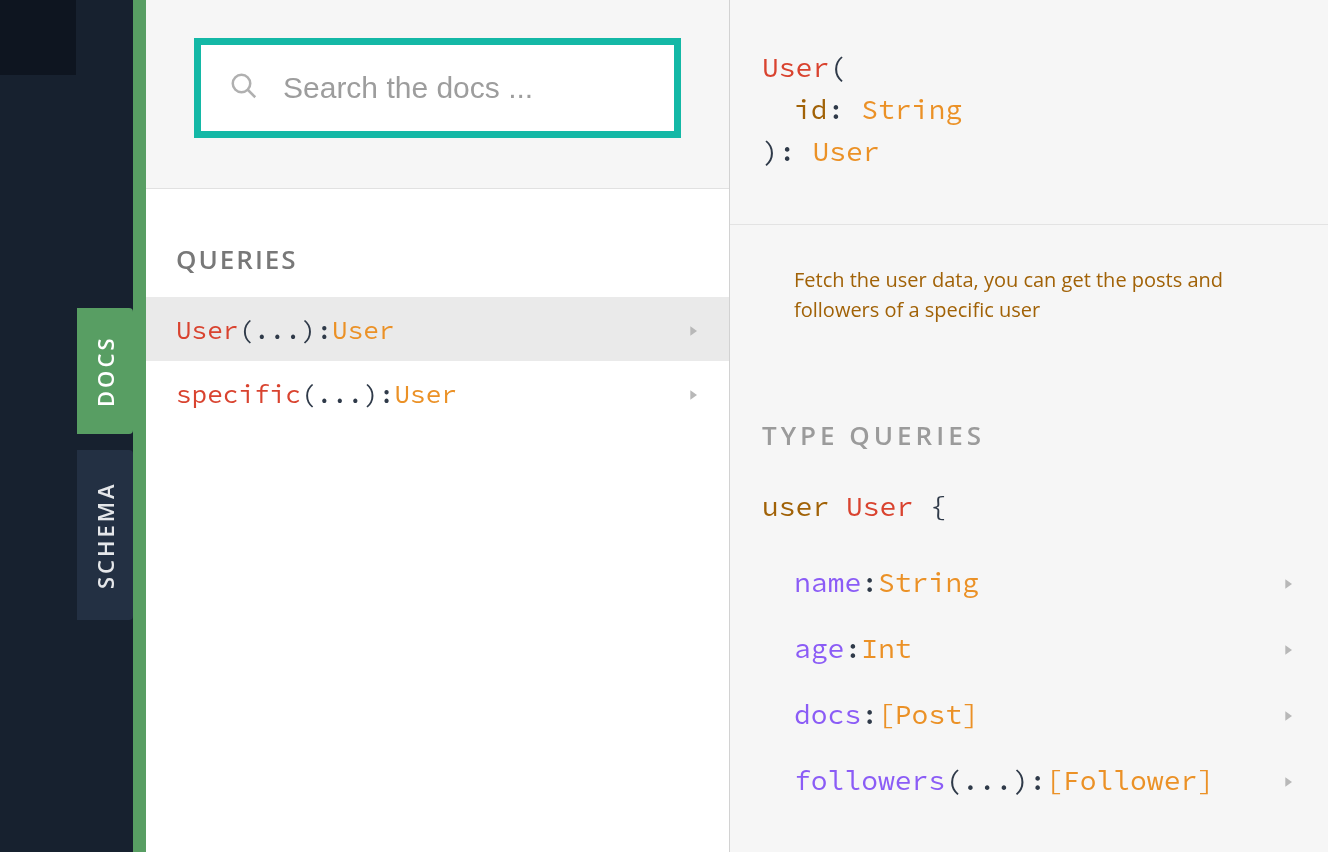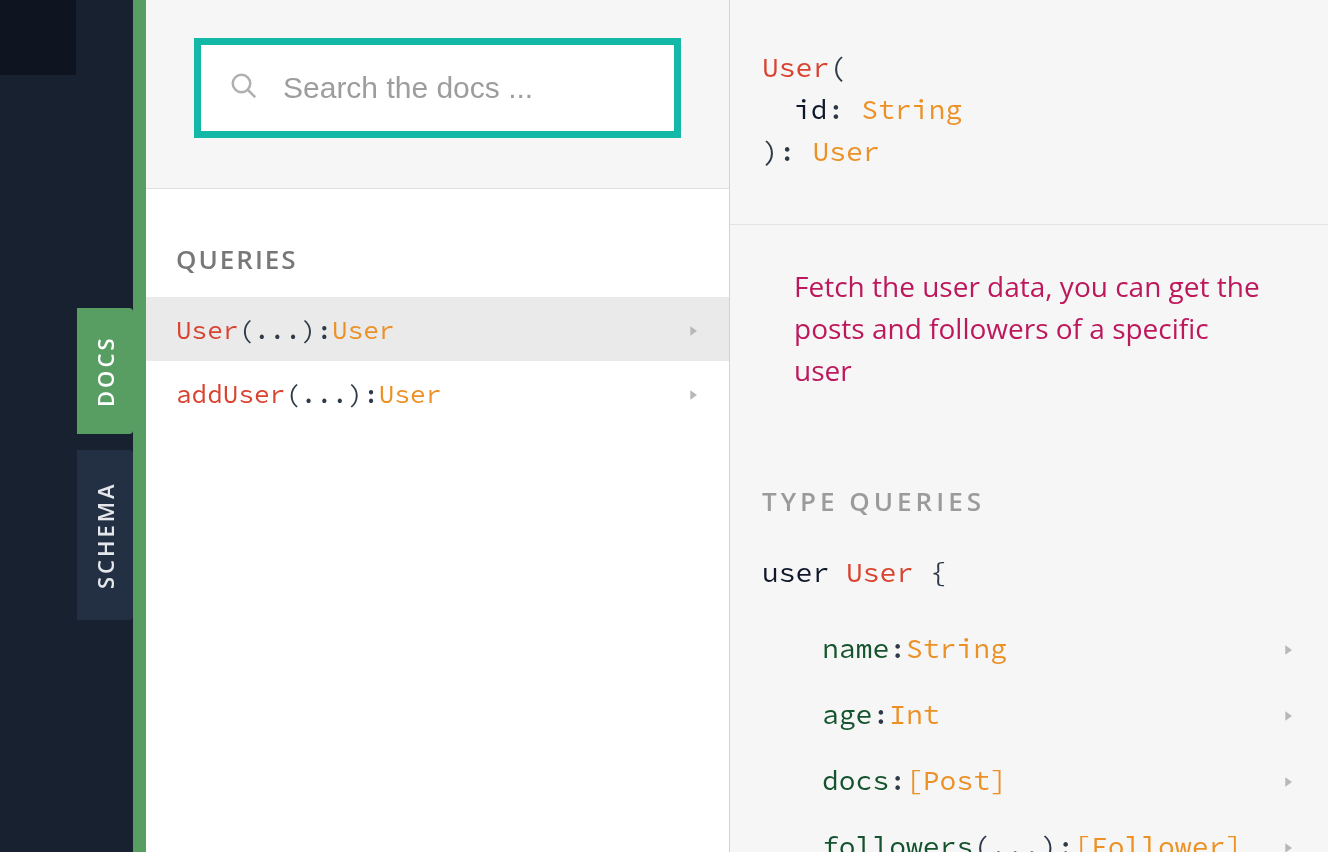--- a/index.html
+++ b/index.html
@@ -33,31 +33,31 @@
   .row-item .args { color: #2f3a49; }
   .row-item .colon { color: #2f3a49; }
   .row-item .ret { color: #eb9126; }
   .row-item .spacer { flex: 1; }
   .caret svg { width: 16px; height: 16px; fill: #b8b8b8; }
 
   
   .right-col { flex: 1; background: #f6f6f6; display: flex; flex-direction: column; padding-top: 46px; }
   .sig-block { padding: 0 32px 52px 32px; font-family: "Source Code Pro", Menlo, Consolas, monospace; font-size: 28px; line-height: 1.5; border-bottom: 1px solid #e3e3e3; }
   .sig-block .indent { padding-left: 32px; display: block; }
-  .kw { color: #0f172a; }
+  .kw { color: #a16207; }
   .tn { color: #d9432f; }
   .rt { color: #eb9126; }
   .pn { color: #2f3a49; }
 
-  .desc { padding: 40px 64px 0 64px; font-size: 28px; line-height: 1.5; color: #be185d; }
+  .desc { padding: 40px 64px 0 64px; font-size: 20px; line-height: 1.5; color: #a16207; }
   .type-details-label { padding: 92px 32px 32px 32px; font-size: 26px; font-weight: 600; letter-spacing: 4px; color: #9b9b9b; }
   .type-block { padding: 0 32px; font-family: "Source Code Pro", Menlo, Consolas, monospace; font-size: 28px; line-height: 1.5; }
   .type-block .hdr { margin-bottom: 22px; }
   .field-row { display: flex; align-items: center; padding: 12px 0 12px 32px; cursor: pointer; }
-  .field-row .nm { color: #14532d; margin-left: 28px; }
+  .field-row .nm { color: #8b5cf6; }
   .field-row .ar { color: #2f3a49; }
   .field-row .cl { color: #2f3a49; }
   .field-row .tp { color: #eb9126; }
   .field-row .sp { flex: 1; }
 </style>
 </head>
 <body>
 
 <div class="root">
 
@@ -88,21 +88,21 @@
         <span class="args">(...)</span>
         <span class="colon">: </span>
         <span class="ret">User</span>
       <span class="spacer"></span>
       <span class="caret"><svg viewBox="0 0 24 24">
             <path d="M8 5l10 7-10 7z"></path>
           </svg></span>
     </div>
 
     <div class="row-item">
-      <span class="name">addUser</span>
+      <span class="name">specific</span>
         <span class="args">(...)</span>
         <span class="colon">: </span>
         <span class="ret">User</span>
       <span class="spacer"></span>
       <span class="caret"><svg viewBox="0 0 24 24">
             <path d="M8 5l10 7-10 7z"></path>
           </svg></span>
     </div>
   </div>
 

